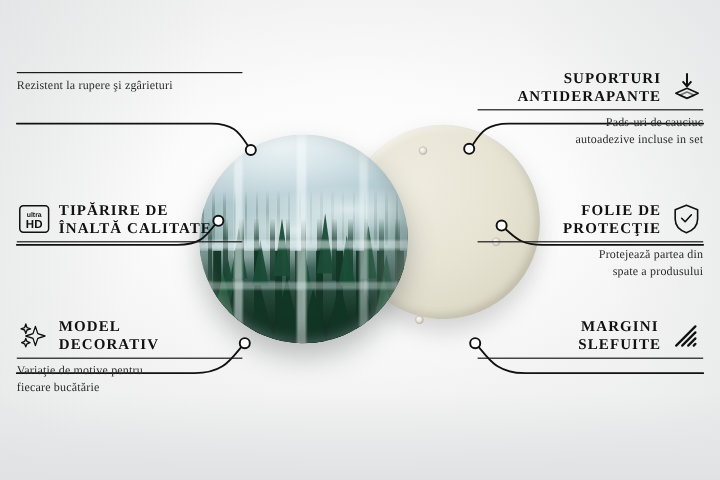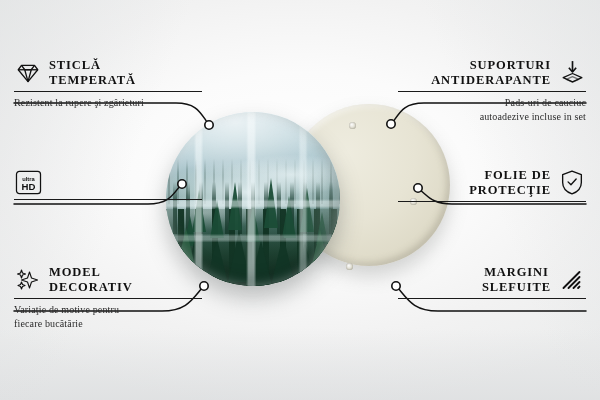--- a/index.html
+++ b/index.html
@@ -269,45 +269,34 @@
       <circle cx="209" cy="125" r="4.2"></circle>
       <circle cx="182" cy="184" r="4.2"></circle>
       <circle cx="204" cy="286" r="4.2"></circle>
       <circle cx="391" cy="124" r="4.2"></circle>
       <circle cx="418" cy="188" r="4.2"></circle>
       <circle cx="396" cy="286" r="4.2"></circle>
     </g>
   </svg>
 
   <div class="feature left" style="left:14px; top:58px;">
-    <div class="f-head">
-      <span class="f-icon">
-        <svg width="26" height="26" viewBox="0 0 24 24" fill="none" stroke="#111" stroke-width="1.2" stroke-linejoin="round">
-          <path d="M3 9 L12 20 L21 9 L18 5 L6 5 Z"></path>
-          <path d="M3 9 H21"></path>
-            <path d="M6 5 L9 9 L12 20"></path>
-            <path d="M18 5 L15 9 L12 20"></path>
-            <path d="M9 9 H15"></path>
-        </svg>
-      </span>
-      <div class="f-title">STICLĂ<br>TEMPERATĂ</div>
-    </div>
     <div class="f-rule"></div>
     <div class="f-sub">Rezistent la rupere şi zgârieturi</div>
   </div>
 
   <div class="feature left" style="left:14px; top:168px;">
     <div class="f-head">
       <span class="f-icon">
         <svg width="27" height="25" viewBox="0 0 28 26">
           <rect x="1.5" y="1.5" width="25" height="23" rx="3" fill="none" stroke="#111" stroke-width="1.3"></rect>
           <text x="14" y="11" text-anchor="middle" font-family="Liberation Sans, sans-serif" font-size="6" font-weight="700" fill="#111">ultra</text>
           <text x="14" y="21" text-anchor="middle" font-family="Liberation Sans, sans-serif" font-size="10" font-weight="700" fill="#111">HD</text>
         </svg>
       </span>
+      <div class="f-title">TIPĂRIRE DE<br>ÎNALTĂ CALITATE</div>
     </div>
     <div class="f-rule"></div>
   </div>
 
   <div class="feature right" style="left:398px; top:58px;">
     <div class="f-head">
       <span class="f-icon">
         <svg width="27" height="27" viewBox="0 0 26 26" fill="none" stroke="#111" stroke-width="1.2" stroke-linejoin="round">
           <path d="M13 2 V12" stroke-width="1.6"></path>
           <path d="M9.5 8.5 L13 12.5 L16.5 8.5" stroke-width="1.6"></path>
@@ -340,20 +329,21 @@
     <div class="f-head">
       <span class="f-icon">
         <svg width="26" height="27" viewBox="0 0 24 26" fill="none" stroke="#111" stroke-width="1.3" stroke-linejoin="round" stroke-linecap="round">
           <path d="M12 2 L21 5.5 V13 C21 18.5 16.8 22.3 12 24 C7.2 22.3 3 18.5 3 13 V5.5 Z"></path>
           <path d="M8.2 12.4 L11 15.2 L16 9.6"></path>
         </svg>
       </span>
       <div class="f-title">FOLIE DE<br>PROTECŢIE</div>
     </div>
     <div class="f-rule"></div>
+    <div class="f-sub">Protejează partea din<br>spate a produsului</div>
   </div>
 
   <div class="feature right" style="left:398px; top:265px;text-align:center;">
     <div class="f-head">
       <span class="f-icon">
         <svg width="27" height="26" viewBox="0 0 26 26" stroke="#111" stroke-width="1.9" stroke-linecap="round">
           <path d="M4 21 L20 5"></path>
           <path d="M9 21 L20 10"></path>
           <path d="M14 21 L20 15"></path>
           <path d="M18.6 21 L20 19.6"></path>

